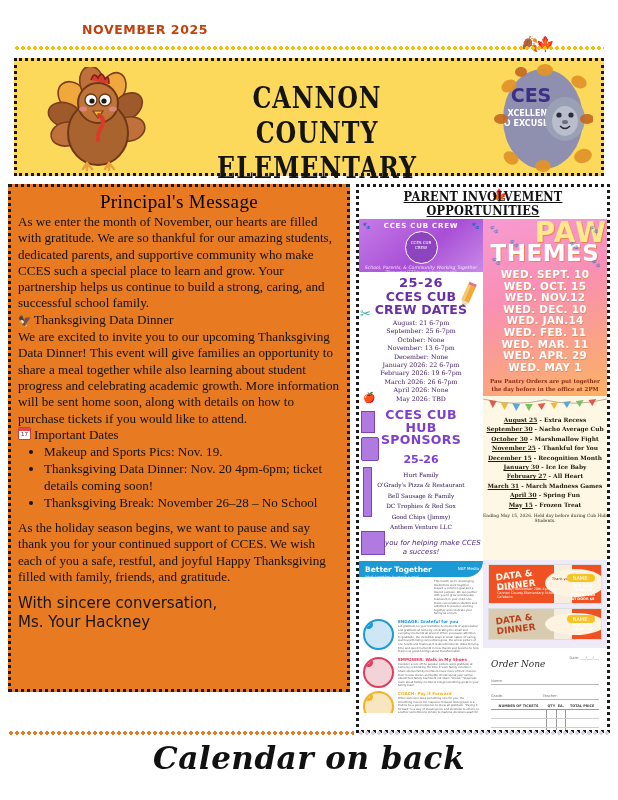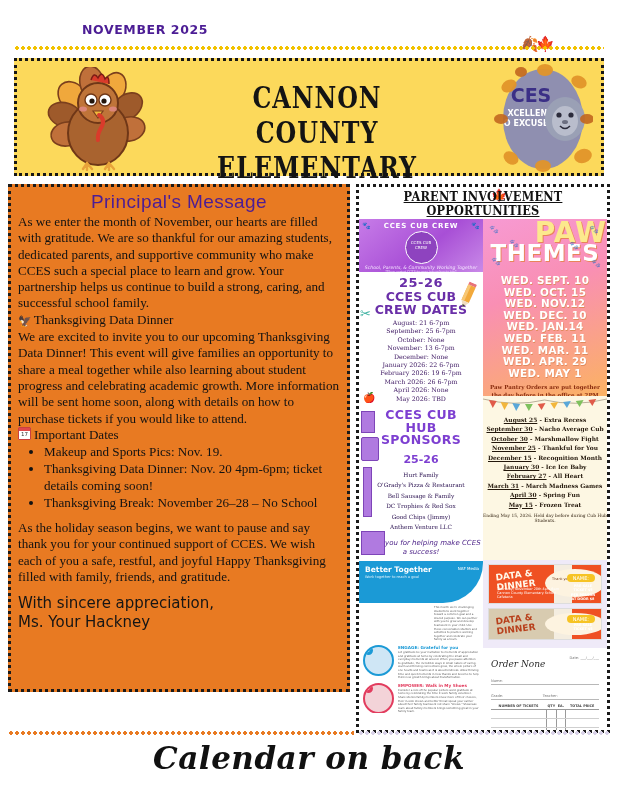--- a/index.html
+++ b/index.html
@@ -9,21 +9,21 @@
   }
   .page{position:relative;width:618px;height:800px;background:#fff;}
 
   
   .masthead{
     position:absolute;left:0;top:22px;width:618px;height:30px;
   }
   .mast-month{
     position:absolute;left:82px;top:0;
     font-family:"DejaVu Sans",sans-serif;font-weight:bold;font-size:12.5px;
-    letter-spacing:.6px;color:#4c1d95;
+    letter-spacing:.6px;color:#c2410c;
   }
   .mast-vol{
     position:absolute;right:68px;top:0;
     font-family:"DejaVu Sans",sans-serif;font-weight:bold;font-style:italic;
     font-size:12.5px;color:#111;letter-spacing:.2px;
   }
   .mast-rule{
     position:absolute;left:14px;top:24px;width:590px;height:4px;
     background-image:radial-gradient(circle,#f2c200 0 1.6px,transparent 1.8px);
     background-size:6px 4px;background-repeat:repeat-x;
@@ -50,22 +50,22 @@
   }
 
   
   .principal{
     position:absolute;left:8px;top:184px;width:342px;height:508px;
     background:#e87a22;border:3px dotted #1a1a1a;box-sizing:border-box;
     padding:4px 7px 4px 7px;
   }
   .principal h2{
     margin:0 0 1px 0;text-align:center;
-    font-family:Liberation Sans, sans-serif;font-weight:normal;
-    font-size:19px;color:#4c1d95;letter-spacing:.4px;
+    font-family:Liberation Serif, serif;font-weight:normal;
+    font-size:19px;color:#000000;letter-spacing:.4px;
   }
   .principal p{
     margin:0;font-family:"Liberation Serif",serif;
     font-size:13.1px;line-height:16.3px;color:#121212;
   }
   .sub-h{
     font-family:"Liberation Serif",serif;font-size:13.1px;line-height:16.8px;
     color:#121212;margin:0;
   }
   .emoji-ic{font-size:11px;vertical-align:-1px;margin-right:2px;}
@@ -271,21 +271,21 @@
   table.of{width:100%;border-collapse:collapse;margin-top:3px;}
   table.of th{
     font-family:"DejaVu Sans",sans-serif;font-size:3.4px;color:#444;
     border-bottom:1px solid #9a9a9a;padding:1px 0;font-weight:bold;
   }
   table.of td{border-bottom:1px solid #cfcfcf;height:6px;}
   table.of td.vline{border-left:1px solid #9a9a9a;}
 
   
   .better{background:#fff;position:relative;height:152px;overflow:hidden;}
-  .bt-head{background:#1b9ad6;height:42px;position:relative;border-bottom-right-radius:40px;}
+  .bt-head{background:#1b9ad6;height:16px;position:relative;border-bottom-right-radius:40px;}
   .bt-h1{
     position:absolute;left:6px;top:4px;font-family:"DejaVu Sans",sans-serif;
     font-weight:bold;font-size:7.5px;color:#fff;
   }
   .bt-h2{
     position:absolute;left:6px;top:14px;font-family:"DejaVu Sans",sans-serif;
     font-size:3.6px;color:#dff1fb;
   }
   .bt-logo{
     position:absolute;right:4px;top:5px;font-family:"DejaVu Sans",sans-serif;
@@ -417,21 +417,21 @@
     <p class="sub-h">
       <span class="cal-ic"></span><span>Important Dates</span>
     </p>
     <ul>
       <li>Makeup and Sports Pics: Nov. 19.</li>
       <li>Thanksgiving Data Dinner: Nov. 20 4pm-6pm; ticket details coming soon!</li>
       <li>Thanksgiving Break: November 26–28 – No School</li>
     </ul>
     <p style="margin-top:9px">As the holiday season begins, we want to pause and say thank you for your continued support of CCES. We wish each of you a safe, restful, and joyful Happy Thanksgiving filled with family, friends, and gratitude.</p>
     <div class="sig">
-      <div>With sincere appreciation,</div>
+      <div>With sincere conversation,</div>
       <div>Ms. Your Hackney</div>
     </div>
   </div>
 
   <div class="right-col">
     <div style="position:relative">
       <div class="pio-leaf">🍁</div>
       <div class="pio-title">PARENT INVOLVEMENT OPPORTUNITIES</div>
     </div>
 
@@ -549,21 +549,21 @@
           <div class="pp-paws">
             <span style="left:6px;top:6px">🐾</span>
             <span style="left:26px;top:20px">🐾</span>
             <span style="right:8px;top:6px">🐾</span>
             <span style="right:28px;top:22px">🐾</span>
             <span style="left:8px;top:38px">🐾</span>
             <span style="right:6px;top:40px">🐾</span>
           </div>
           <div class="pp-paw">PAW</div>
           <div class="pp-pantry">THEMES</div>
-          <div style="margin-top:10px">
+          <div style="margin-top:4px">
             <div class="pp-date">WED. SEPT. 10</div>
             <div class="pp-date">WED. OCT. 15</div>
             <div class="pp-date">WED. NOV.12</div>
             <div class="pp-date">WED. DEC. 10</div>
             <div class="pp-date">WED. JAN.14</div>
             <div class="pp-date">WED. FEB. 11</div>
             <div class="pp-date">WED. MAR. 11</div>
             <div class="pp-date">WED. APR. 29</div>
             <div class="pp-date">WED. MAY 1</div>
           </div>

